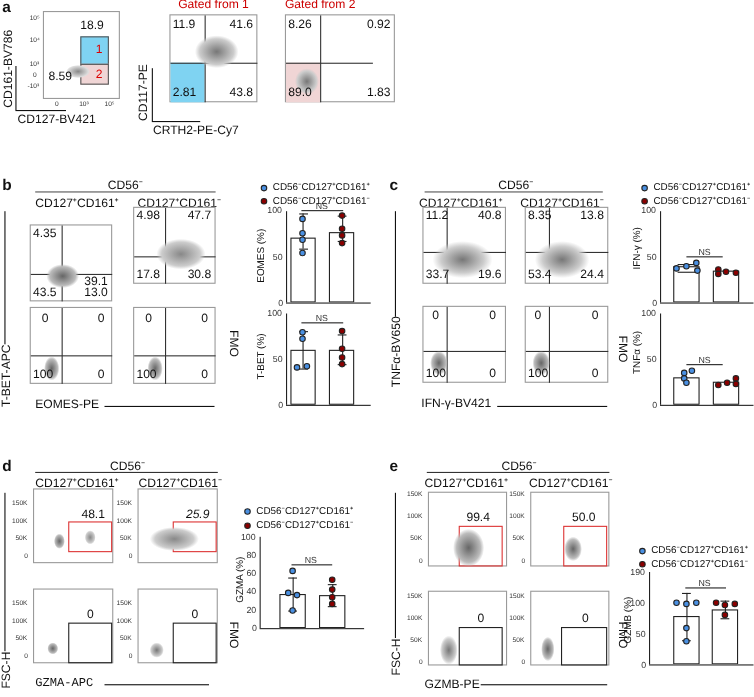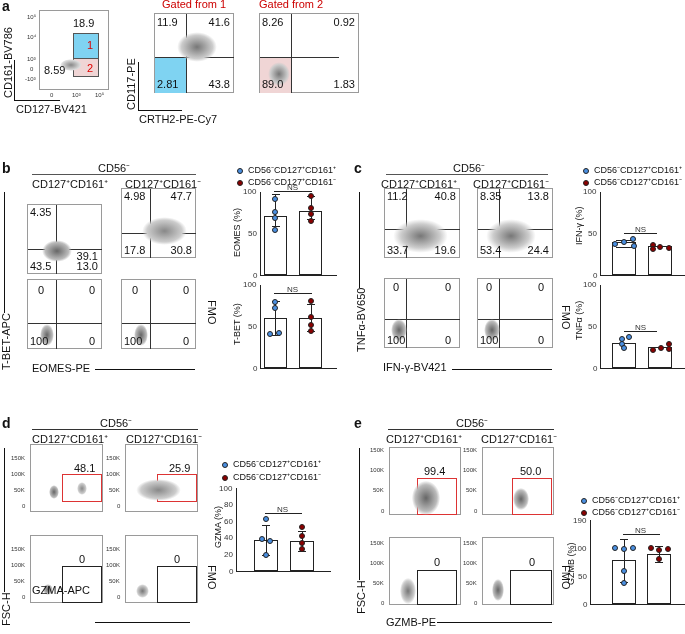--- a/index.html
+++ b/index.html
@@ -288,21 +288,21 @@
 <div class="hline" style="left:32px;top:429px;width:166px;background:#333;"></div>
 <div class="title" style="left:32px;top:431px;">CD127⁺CD161⁺</div>
 <div class="title" style="left:126px;top:431px;">CD127⁺CD161⁻</div>
 
 <div class="plot" style="left:30px;top:444px;width:73px;height:68px;">
   <div class="gatebox" style="left:31px;top:29px;width:40px;height:28px;border:1.5px solid #d33;"></div>
   <div class="blob" style="left:18px;top:40px;width:10px;height:14px;background:radial-gradient(#666,#bbb 55%,transparent 70%);"></div>
   <div class="blob" style="left:46px;top:37px;width:10px;height:13px;background:radial-gradient(#888,#ccc 55%,transparent 70%);"></div>
   <div class="qnum" style="left:43px;top:17px;">48.1</div>
 </div>
-<div class="plot" style="left:125px;top:444px;width:73px;height:68px;">
+<div class="plot" style="left:125px;top:444px;width:73px;height:68px;font-style:italic;">
   <div class="gatebox" style="left:31px;top:29px;width:40px;height:28px;border:1.5px solid #d33;"></div>
   <div class="blob" style="left:10px;top:34px;width:45px;height:22px;background:radial-gradient(#888,#ccc 55%,transparent 70%);"></div>
   <div class="qnum" style="left:43px;top:17px;">25.9</div>
 </div>
 <div class="plot" style="left:30px;top:535px;width:73px;height:68px;">
   <div class="gatebox" style="left:31px;top:30px;width:40px;height:37px;border:1.5px solid #222;"></div>
   <div class="blob" style="left:12px;top:48px;width:10px;height:11px;background:radial-gradient(#666,#bbb 55%,transparent 70%);"></div>
   <div class="qnum" style="left:48px;top:17px;">0</div>
 </div>
 <div class="plot" style="left:125px;top:535px;width:73px;height:68px;">
@@ -321,21 +321,21 @@
 <div class="tick" style="left:11px;top:546px;">150K</div>
 <div class="tick" style="left:11px;top:562px;">100K</div>
 <div class="tick" style="left:14px;top:578px;">50K</div>
 <div class="tick" style="left:22px;top:594px;">0</div>
 <div class="tick" style="left:106px;top:546px;">150K</div>
 <div class="tick" style="left:106px;top:562px;">100K</div>
 <div class="tick" style="left:109px;top:578px;">50K</div>
 <div class="tick" style="left:117px;top:594px;">0</div>
 <div class="arrowv" style="left:4px;top:448px;height:162px;"></div>
 <div class="vlabel" style="left:0px;top:626px;background:#fff;">FSC-H</div>
-<div class="axlabel" style="left:32px;top:584px;">GZMA-APC</div>
+<div class="axlabel" style="left:32px;top:616px;font-family:Liberation Mono, monospace;">GZMA-APC</div>
 <div class="arrowh" style="left:95px;top:622px;width:95px;"></div>
 <div class="fmo" style="left:218px;top:565px;">FMO</div>
 
 <div class="legend" style="left:222px;top:457px;"><span class="dot blue" style="position:relative;display:inline-block;top:1px;margin-right:5px;"></span><span>CD56⁻CD127⁺CD161⁺</span></div>
 <div class="legend" style="left:222px;top:470px;"><span class="dot red" style="position:relative;display:inline-block;top:1px;margin-right:5px;"></span><span>CD56⁻CD127⁺CD161⁻</span></div>
 
 <div>
   <div class="baxis-y" style="left:236px;top:488px;height:83px;"></div>
   <div class="baxis-x" style="left:236px;top:571px;width:95px;"></div>
   <div class="tick" style="left:219px;top:484px;font-size:8px;">100</div>

